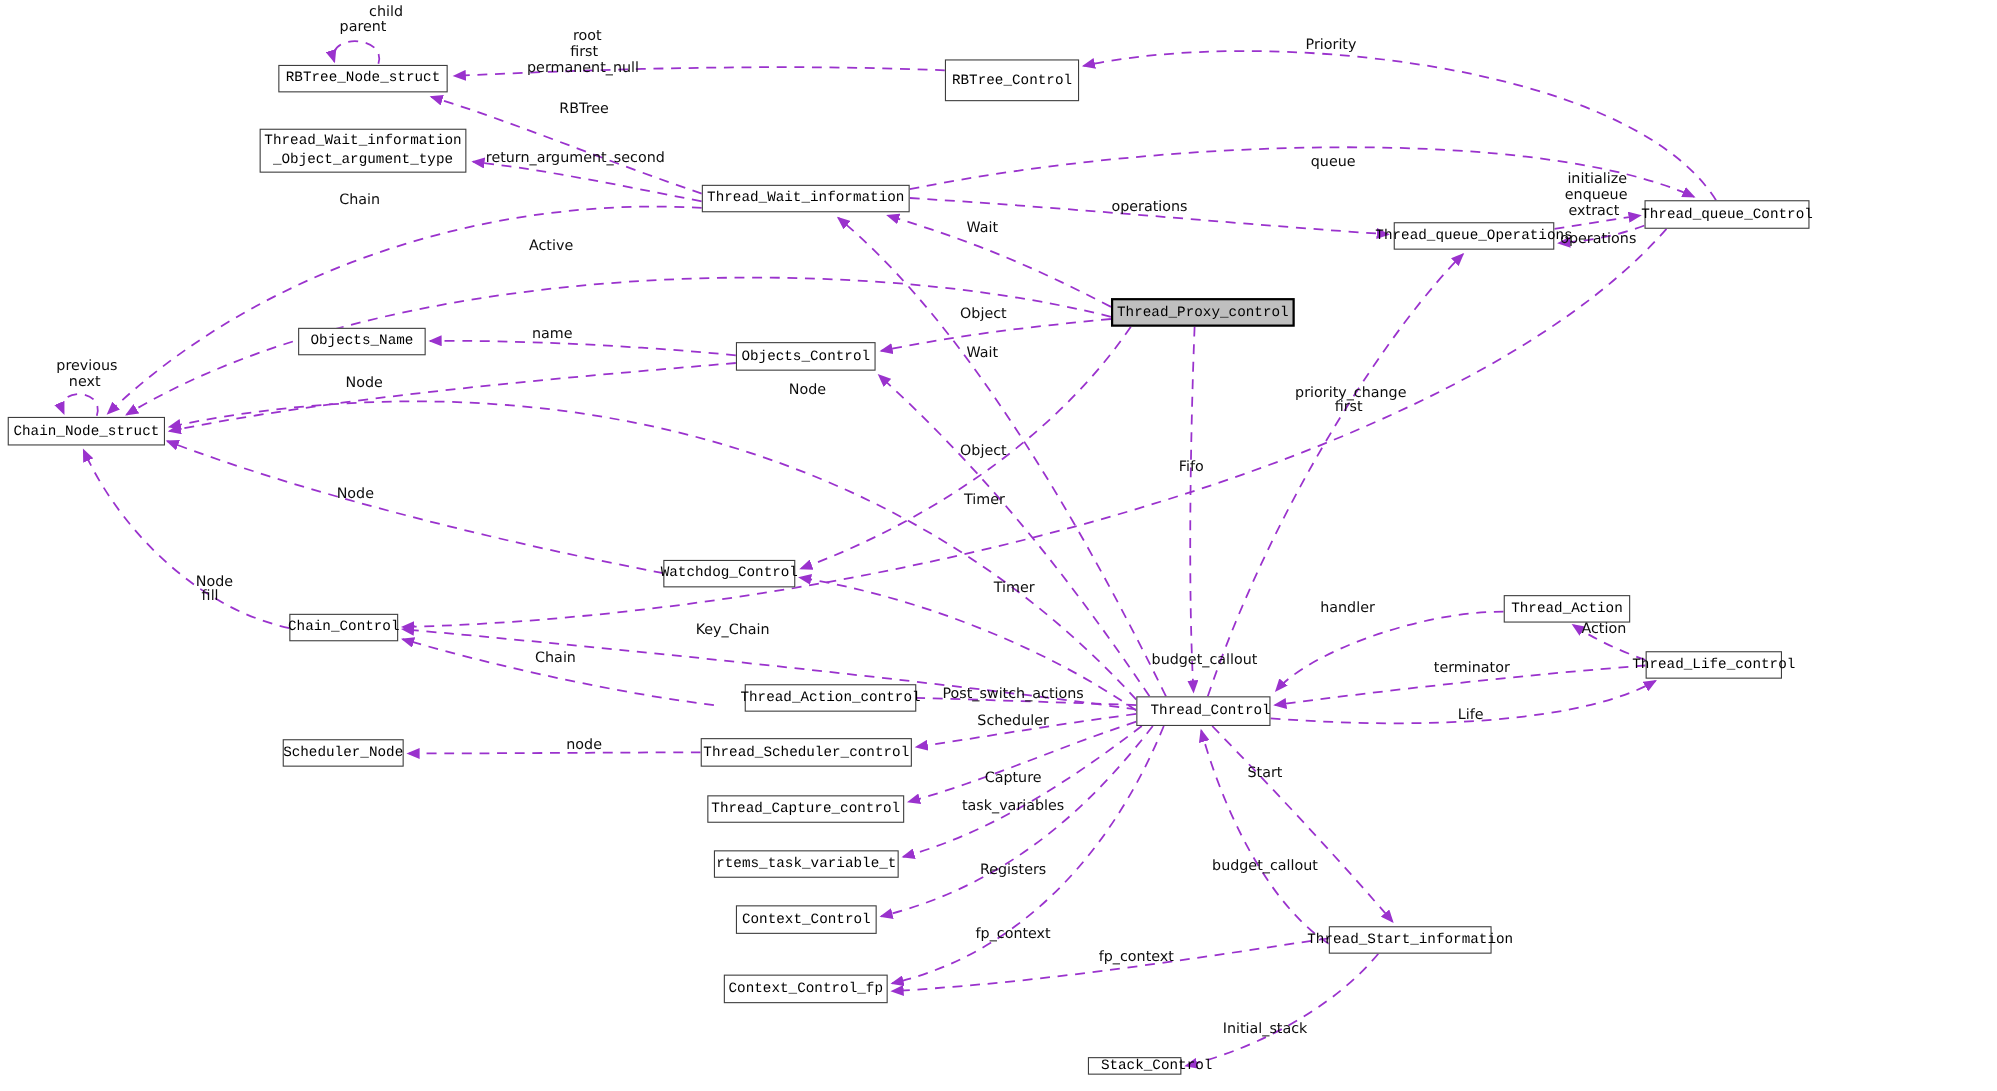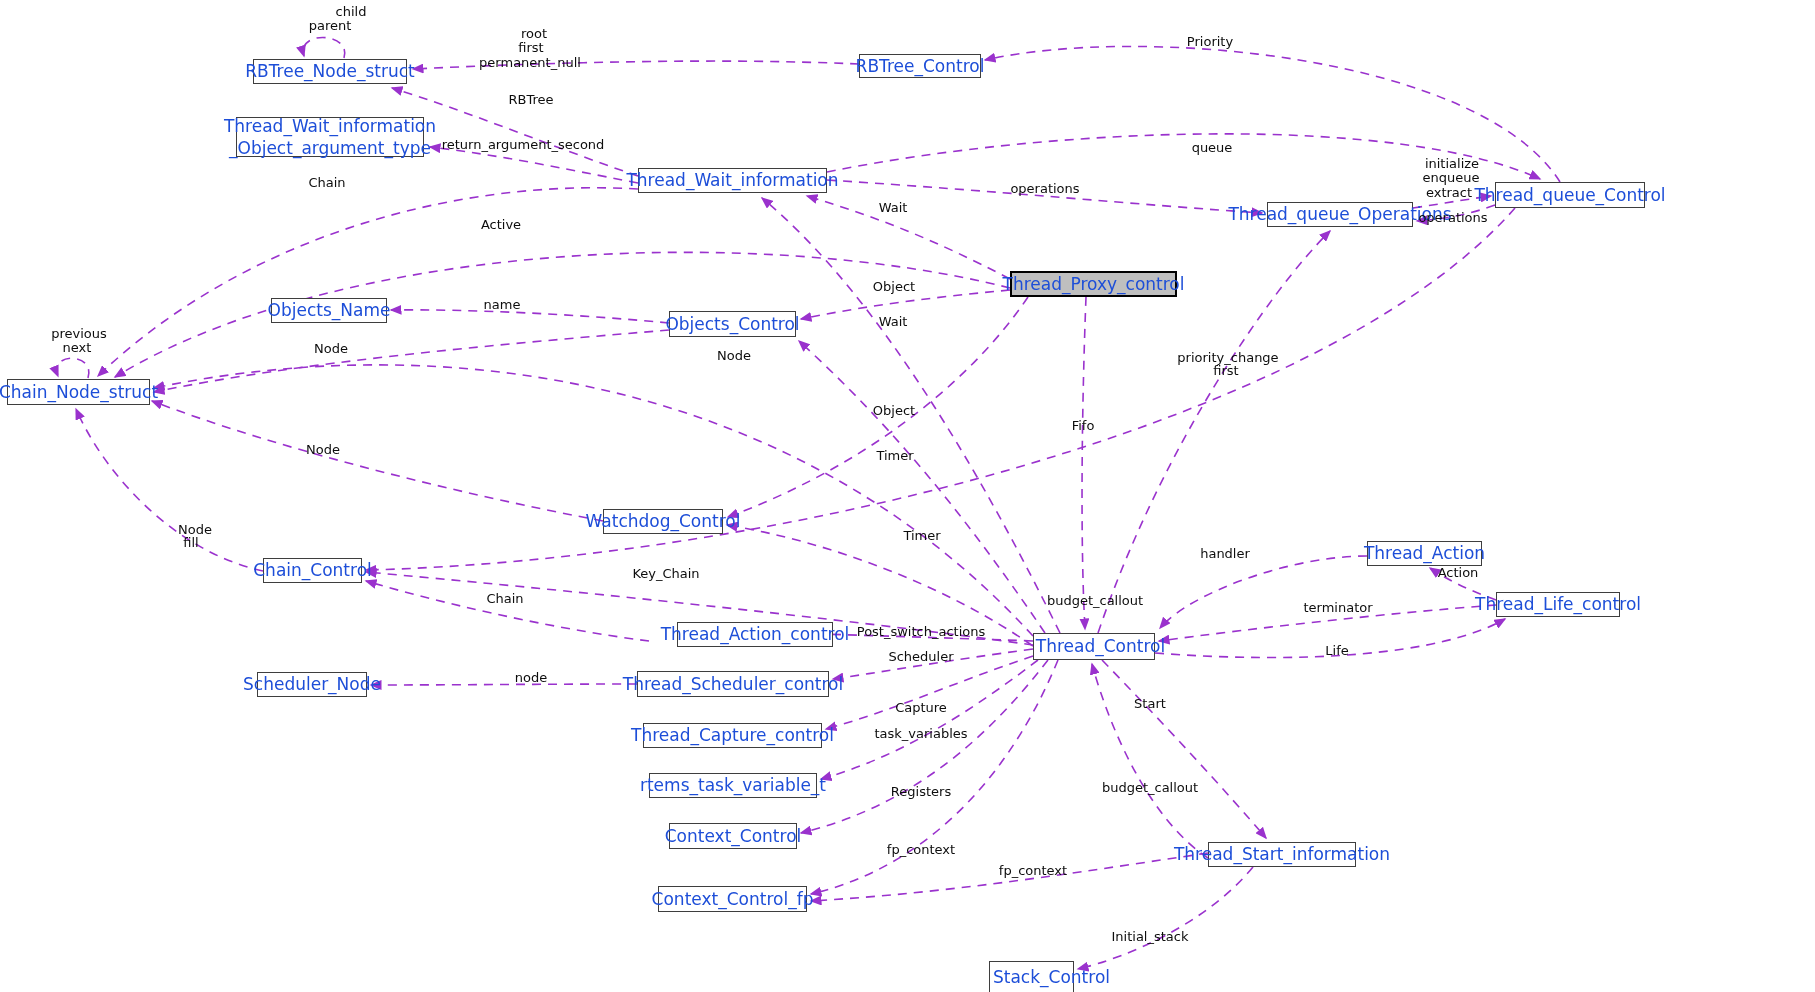--- a/index.html
+++ b/index.html
@@ -9,28 +9,29 @@
     background:#ffffff;
     font-family:"DejaVu Sans","Liberation Sans",sans-serif;
     overflow:hidden;
   }
   #edge-layer{position:absolute;left:0;top:0;width:1815px;height:992px;}
   .node{
     position:absolute;
     box-sizing:border-box;
     background:#ffffff;
     border:1.4px solid #3e3e3e;
-    color:#1d4ed8;
+    color:#000000;
     display:flex;flex-direction:column;
     align-items:center;justify-content:center;
-    font-size:17px;line-height:1.3;
+    font-size:13px;line-height:1.3;
     text-align:center;
     white-space:nowrap;
     z-index:2;
     cursor:pointer;
+    font-family:Liberation Mono, monospace;
   }
   .node.highlight{background:#bfbfbf;border:2px solid #000000;}
   .edge-label{
     position:absolute;
     transform:translate(-50%,-50%);
     font-size:13px;color:#0d0d0d;
     white-space:nowrap;
     z-index:3;
     pointer-events:none;
   }
@@ -91,42 +92,42 @@
         <path d="M 649,641 C 545,628 430,600 366,581" class="edge-path" stroke="#9a32cd" stroke-dasharray="9,7" marker-end="url(#arr)"></path>
         <path d="M 1033,645 C 840,618 545,588 366,572" class="edge-path" stroke="#9a32cd" stroke-dasharray="9,7" marker-end="url(#arr)"></path>
       </g>
   </svg>
   <div id="nodes-layer">
       <div class="node" style="left: 253px; top: 59px; width: 154px; height: 25px;">RBTree_Node_struct</div>
       <div class="node" style="left: 236px; top: 117px; width: 188px; height: 40px;">
         <div>Thread_Wait_information</div>
         <div>_Object_argument_type</div>
       </div>
-      <div class="node" style="left: 859px; top: 54px; width: 122px; height: 24px;">RBTree_Control</div>
+      <div class="node" style="left: 859px; top: 54px; width: 122px; height: 38px;">RBTree_Control</div>
       <div class="node" style="left: 638px; top: 168px; width: 189px; height: 25px;">Thread_Wait_information</div>
       <div class="node" style="left: 1267px; top: 202px; width: 146px; height: 25px;">Thread_queue_Operations</div>
       <div class="node" style="left: 1495px; top: 182px; width: 150px; height: 26px;">Thread_queue_Control</div>
       <div class="node highlight" style="left: 1010px; top: 271px; width: 167px; height: 26px;">Thread_Proxy_control</div>
       <div class="node" style="left: 271px; top: 298px; width: 116px; height: 25px;">Objects_Name</div>
       <div class="node" style="left: 669px; top: 311px; width: 127px; height: 26px;">Objects_Control</div>
       <div class="node" style="left: 7px; top: 379px; width: 143px; height: 26px;">Chain_Node_struct</div>
       <div class="node" style="left: 603px; top: 509px; width: 120px; height: 25px;">Watchdog_Control</div>
       <div class="node" style="left: 263px; top: 558px; width: 99px; height: 25px;">Chain_Control</div>
       <div class="node" style="left: 1367px; top: 541px; width: 115px; height: 25px;">Thread_Action</div>
       <div class="node" style="left: 1496px; top: 592px; width: 124px; height: 25px;">Thread_Life_control</div>
       <div class="node" style="left: 677px; top: 622px; width: 156px; height: 25px;">Thread_Action_control</div>
       <div class="node" style="left: 1033px; top: 633px; width: 122px; height: 27px; padding-left: 13px;">Thread_Control</div>
       <div class="node" style="left: 257px; top: 672px; width: 110px; height: 25px;">Scheduler_Node</div>
       <div class="node" style="left: 637px; top: 671px; width: 192px; height: 26px;">Thread_Scheduler_control</div>
       <div class="node" style="left: 643px; top: 723px; width: 179px; height: 25px;">Thread_Capture_control</div>
       <div class="node" style="left: 649px; top: 773px; width: 168px; height: 25px;">rtems_task_variable_t</div>
       <div class="node" style="left: 669px; top: 823px; width: 128px; height: 26px;">Context_Control</div>
       <div class="node" style="left: 658px; top: 886px; width: 149px; height: 26px;">Context_Control_fp</div>
       <div class="node" style="left: 1208px; top: 842px; width: 148px; height: 25px;">Thread_Start_information</div>
-      <div class="node" style="left: 989px; top: 961px; width: 85px; height: 32px; padding-left: 40px;">Stack_Control</div>
+      <div class="node" style="left: 989px; top: 961px; width: 85px; height: 16px; padding-left: 40px;">Stack_Control</div>
     </div>
   <div id="labels-layer">
       <div class="edge-label" style="left: 351px; top: 11px;">child</div>
       <div class="edge-label" style="left: 330px; top: 25px;">parent</div>
       <div class="edge-label" style="left: 534px; top: 33px;">root</div>
       <div class="edge-label" style="left: 531px; top: 47px;">first</div>
       <div class="edge-label" style="left: 530px; top: 62px;">permanent_null</div>
       <div class="edge-label" style="left: 531px; top: 99px;">RBTree</div>
       <div class="edge-label" style="left: 523px; top: 144px;">return_argument_second</div>
       <div class="edge-label" style="left: 327px; top: 182px;">Chain</div>

